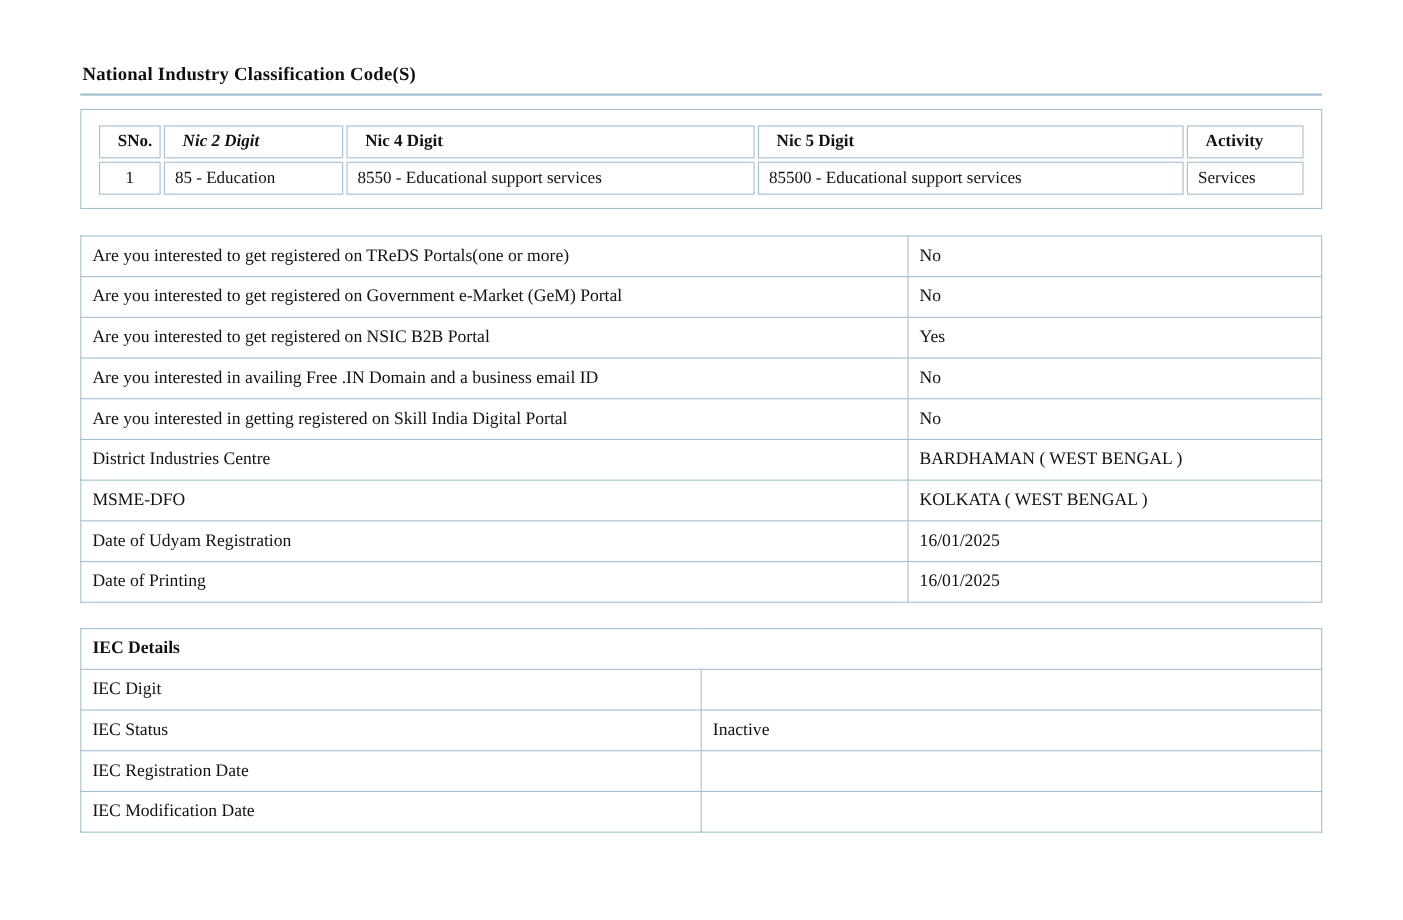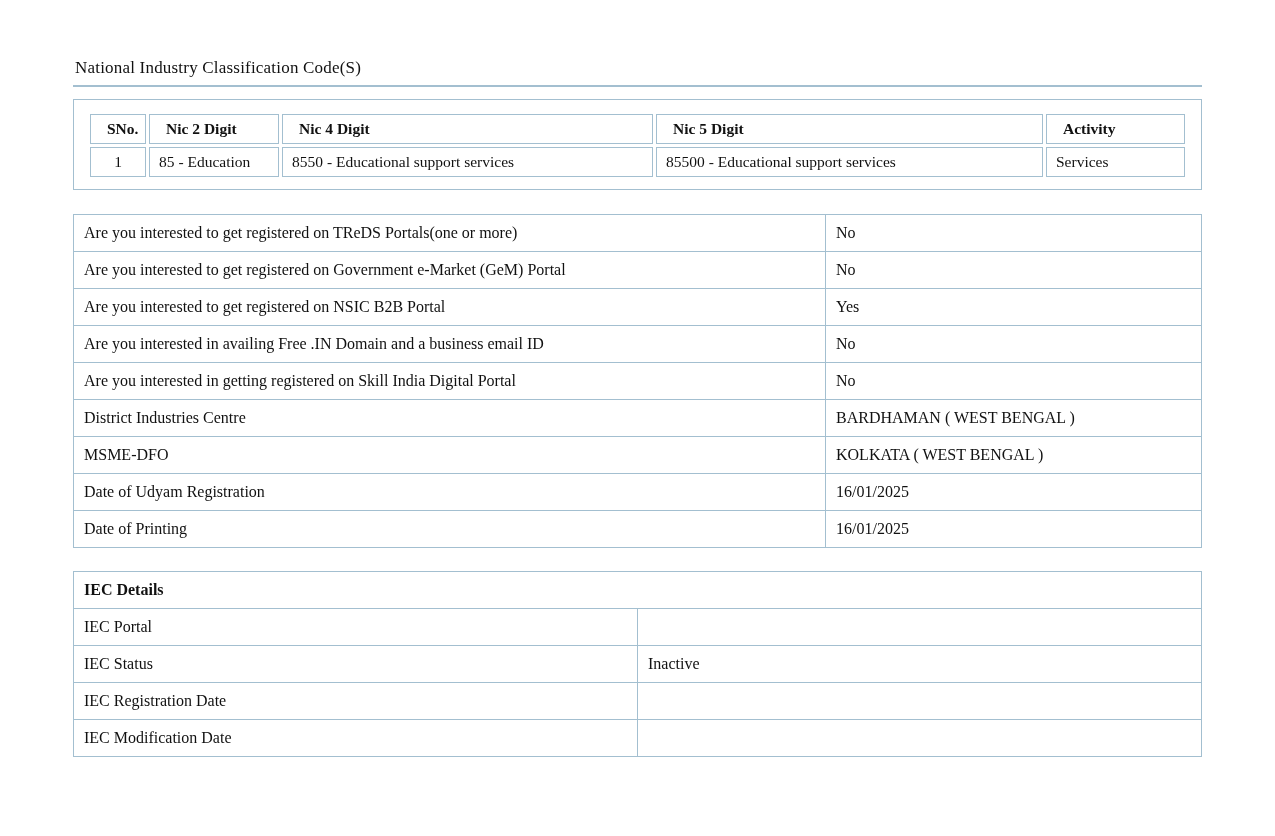--- a/index.html
+++ b/index.html
@@ -11,21 +11,21 @@
     color: #111111;
   }
   .page {
     width: 1129px;
     margin-left: 73px;
     margin-top: 58px;
     padding-bottom: 40px;
   }
   .page-title {
     font-size: 17px;
-    font-weight: normal;
+    font-weight: bold;
     margin: 0 0 7px 2px;
     letter-spacing: 0.2px;
   }
   .title-rule {
     border: 0;
     border-top: 2px solid #a3bfd0;
     margin: 0 0 12px 0;
   }
   
   .nic-wrap {
@@ -44,21 +44,21 @@
     padding: 3px 9px;
     height: 30px;
     font-size: 15.5px;
     text-align: left;
     vertical-align: middle;
     overflow: hidden;
     white-space: nowrap;
   }
   table.nic th { font-weight: bold; padding-left: 16px; }
   .col-sno { width: 56px; }
-  .col-nic2 { width: 130px; }
+  .col-nic2 { width: 163px; font-style: italic; }
   .col-nic4 { width: 371px; }
   .col-nic5 { width: 387px; }
   .col-act  { width: auto; }
   table.nic td.sno-val { text-align: center; }
 
   
   table.kv {
     width: 100%;
     border-collapse: collapse;
     table-layout: fixed;
@@ -149,21 +149,21 @@
     </tr>
   </tbody>
     </table>
 
   <table class="kv iec">
     <tbody>
         <tr>
       <th class="section-title" colspan="2">IEC Details</th>
     </tr>
     <tr>
-      <td class="label">IEC Portal</td>
+      <td class="label">IEC Digit</td>
       <td class="value"></td>
     </tr>
     <tr>
       <td class="label">IEC Status</td>
       <td class="value">Inactive</td>
     </tr>
     <tr>
       <td class="label">IEC Registration Date</td>
       <td class="value"></td>
     </tr>

